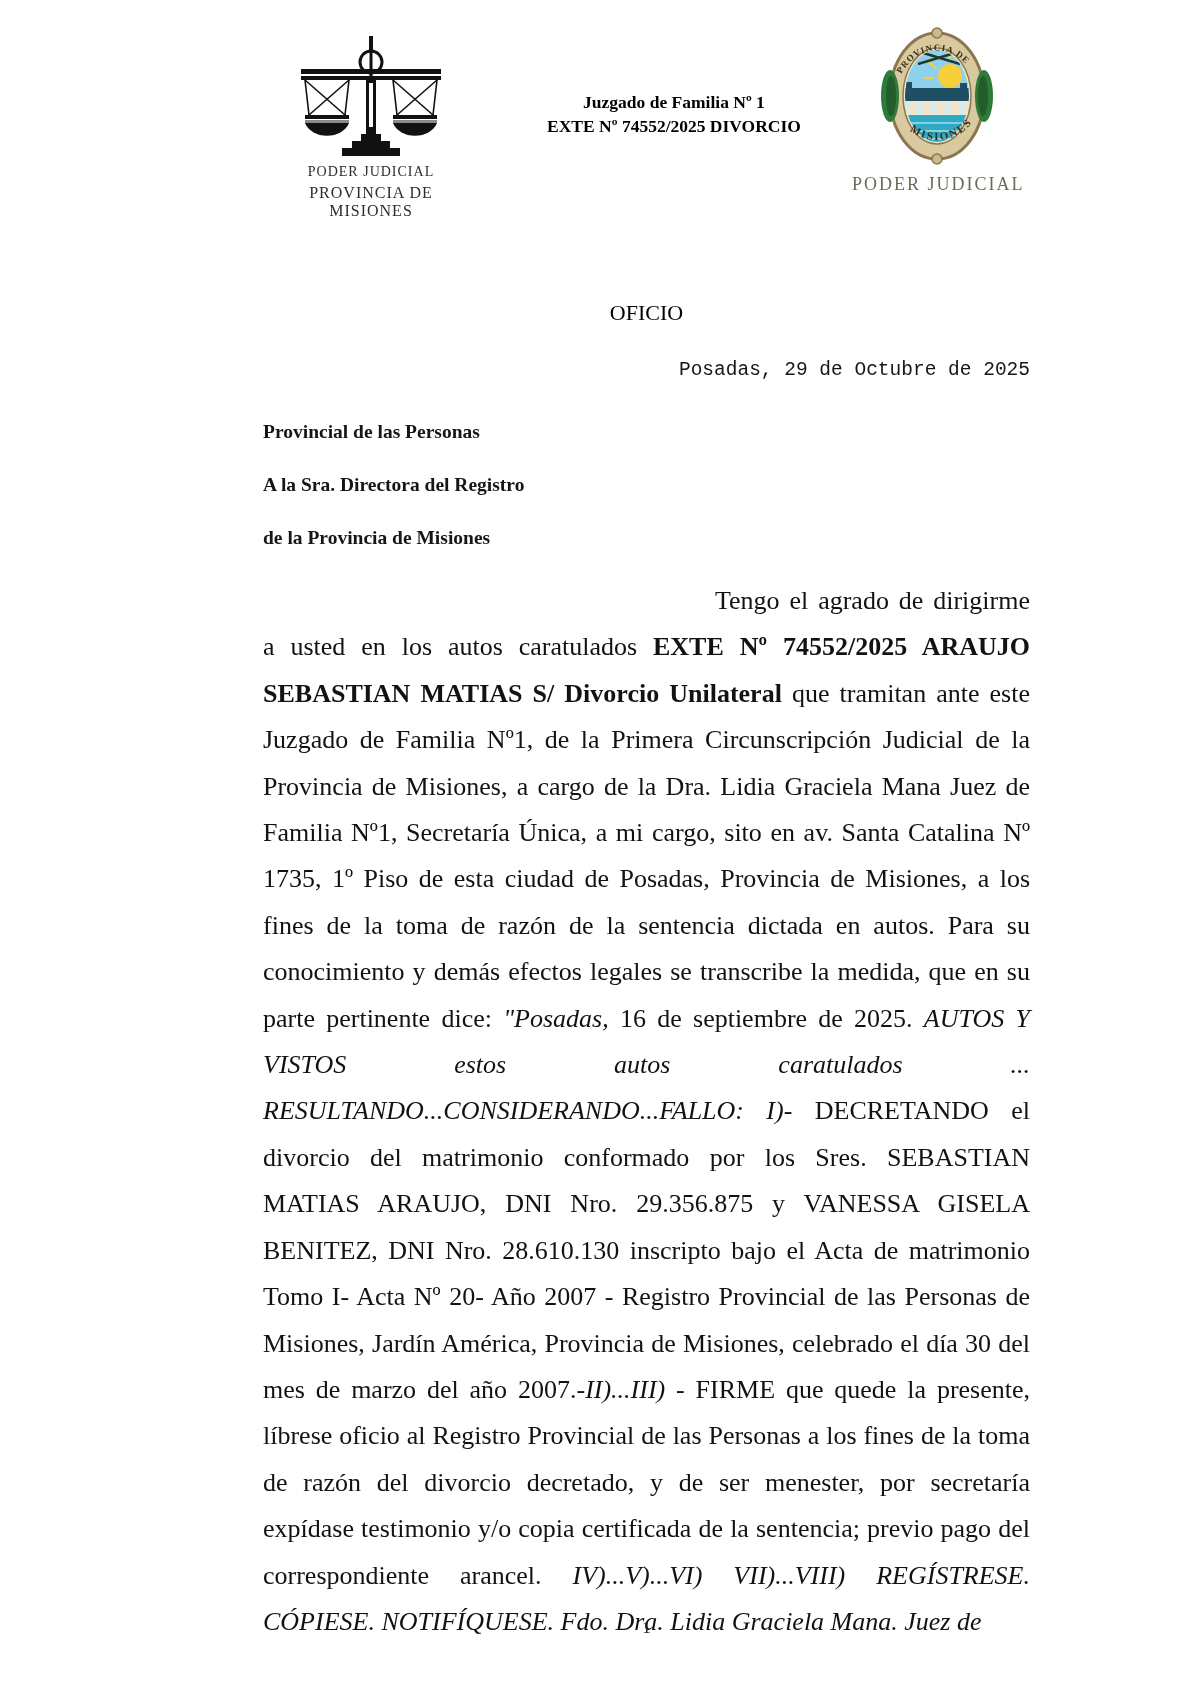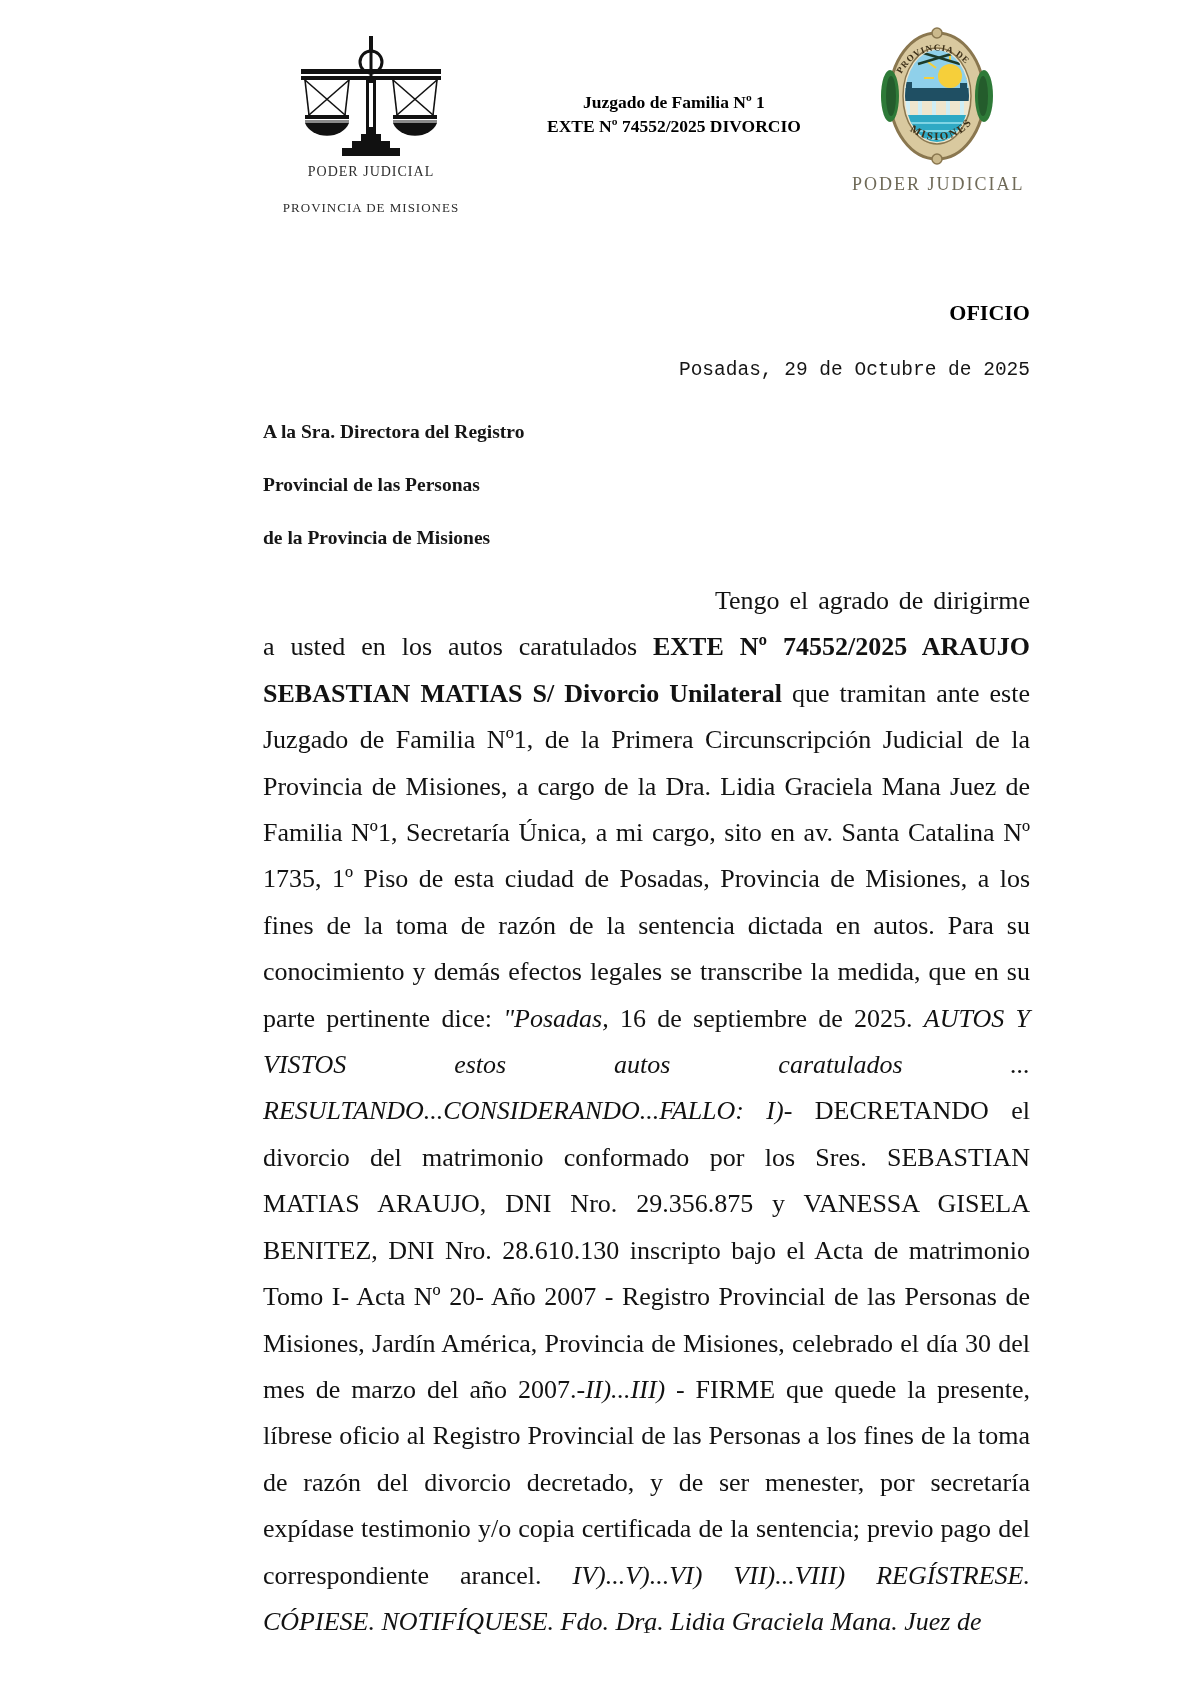--- a/index.html
+++ b/index.html
@@ -9,37 +9,37 @@
     background:#ffffff;
     font-family:"Liberation Serif", serif;
     color:#161616;
     overflow:hidden;
   }
   
   .hdr-left{
     position:absolute;left:276px;top:36px;width:190px;text-align:center;
   }
   .hdr-left .cap1{font-size:14px;letter-spacing:1px;color:#2d2d2d;margin-top:2px;}
-  .hdr-left .cap2{font-size:13px;letter-spacing:1px;color:#2d2d2d;margin-top:20px;}
+  .hdr-left .cap2{font-size:16px;letter-spacing:1px;color:#2d2d2d;margin-top:4px;}
   .hdr-court{
     position:absolute;left:454px;top:90px;width:440px;text-align:center;
     font-weight:bold;font-size:17.5px;line-height:24px;color:#000;
   }
   .hdr-emblem{
     position:absolute;left:852px;top:26px;width:170px;text-align:center;
   }
   .hdr-emblem .cap{
     font-size:18px;letter-spacing:2px;color:#6f6a58;margin-top:2px;white-space:nowrap;
   }
   
   .content{
     position:absolute;left:263px;top:300px;width:767px;
   }
   .doc-title{
-    text-align:right;font-weight:bold;font-size:22px;color:#000;
+    text-align:center;font-weight:normal;font-size:22px;color:#000;
     margin:0 0 12px 0;
   }
   .date-line{
     text-align:right;font-size:19.5px;margin-top:33px;font-family:Liberation Mono, monospace;
   }
   .addressee{margin-top:24px;}
   .addressee .addr-line{
     font-weight:bold;font-size:19.5px;line-height:53px;white-space:nowrap;
   }
   .body-par{
@@ -177,22 +177,22 @@
       </svg>
     </span>
     <div class="cap">PODER JUDICIAL</div>
   </div>
 
   <div class="content">
     <div class="doc-title">OFICIO</div>
     <div class="date-line">Posadas, 29 de Octubre de 2025</div>
 
     <div class="addressee">
+      <div class="addr-line">Provincial de las Personas</div>
       <div class="addr-line">A la Sra. Directora del Registro</div>
-      <div class="addr-line">Provincial de las Personas</div>
       <div class="addr-line">de la Provincia de Misiones</div>
     </div>
 
     <p class="body-par"><span class="seg-normal">Tengo el agrado de dirigirme a usted en los autos caratulados </span><span class="seg-bold">EXTE Nº 74552/2025 ARAUJO SEBASTIAN MATIAS S/ Divorcio Unilateral</span><span class="seg-normal"> que tramitan ante este Juzgado de Familia Nº1, de la Primera Circunscripción Judicial de la Provincia de Misiones, a cargo de la Dra. Lidia Graciela Mana Juez de Familia Nº1, Secretaría Única, a mi cargo, sito en av. Santa Catalina Nº 1735, 1º Piso de esta ciudad de Posadas, Provincia de Misiones, a los fines de la toma de razón de la sentencia dictada en autos. Para su conocimiento y demás efectos legales se transcribe la medida, que en su parte pertinente dice: </span><span class="seg-italic">"Posadas,</span><span class="seg-normal"> 16 de septiembre de 2025. </span><span class="seg-italic">AUTOS Y VISTOS estos autos caratulados ... RESULTANDO...CONSIDERANDO...FALLO: I)-</span><span class="seg-normal"> DECRETANDO el divorcio del matrimonio conformado por los Sres. SEBASTIAN MATIAS ARAUJO, DNI Nro. 29.356.875 y VANESSA GISELA BENITEZ, DNI Nro. 28.610.130 inscripto bajo el Acta de matrimonio Tomo I- Acta Nº 20- Año 2007 - Registro Provincial de las Personas de Misiones, Jardín América, Provincia de Misiones, celebrado el día 30 del mes de marzo del año 2007.</span><span class="seg-italic">-II)...III)</span><span class="seg-normal"> - FIRME que quede la presente, líbrese oficio al Registro Provincial de las Personas a los fines de la toma de razón del divorcio decretado, y de ser menester, por secretaría expídase testimonio y/o copia certificada de la sentencia; previo pago del correspondiente arancel. </span><span class="seg-italic">IV)...V)...VI) VII)...VIII) REGÍSTRESE. CÓPIESE. NOTIFÍQUESE. Fdo. Dra. Lidia Graciela Mana. Juez de</span></p>
   </div>
 
   <div class="page-number">1</div>
 
 </div>
 

